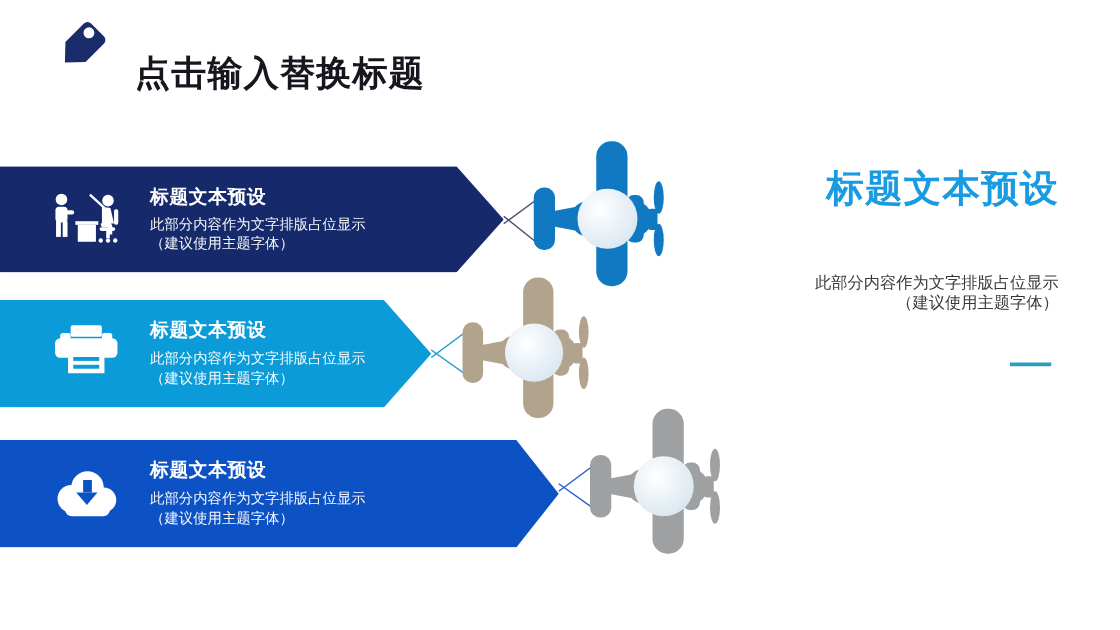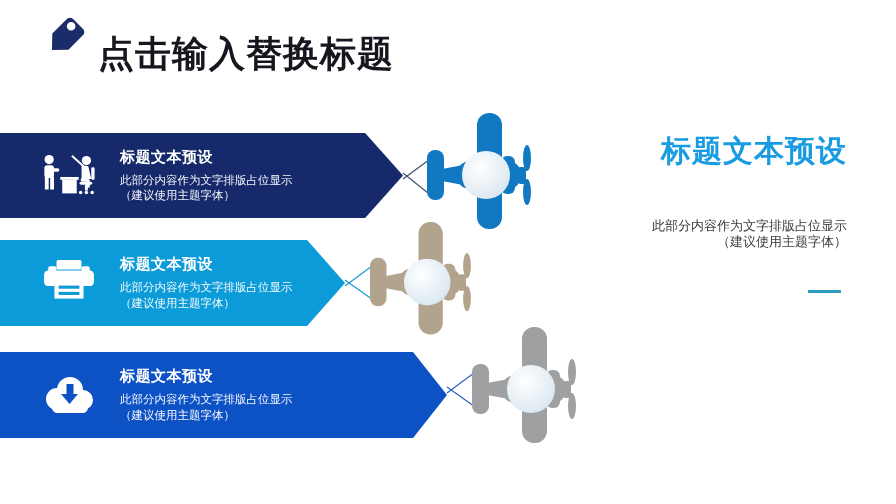--- a/index.html
+++ b/index.html
@@ -3,22 +3,22 @@
 <meta charset="utf-8">
 <style>
   html,body{margin:0;padding:0;background:#ffffff;}
   .slide{
     position:relative;width:896px;height:504px;background:#ffffff;overflow:hidden;
     font-family:"Liberation Sans", sans-serif;
   }
   
   .hdr-tag{position:absolute;left:40px;top:12px;width:50px;height:50px;}
   .hdr-title{
-    position:absolute;left:94px;top:26px;margin:4px;
-    font-size:36px;font-weight:800;letter-spacing:1px;color:#16161e;
+    position:absolute;left:94px;top:26px;margin:14px;
+    font-size:28px;font-weight:800;letter-spacing:1px;color:#16161e;
   }
   
   .banner{
     position:absolute;left:0;display:flex;align-items:center;color:#fff;
     filter:drop-shadow(0 5px 5px rgba(40,110,200,0.22));
   }
   .banner-1{top:133px;width:403px;height:85px;background:#15296b;
     clip-path:polygon(0 0,90.6% 0,100% 50%,90.6% 100%,0 100%);}
   .banner-2{top:240px;width:345px;height:86px;background:#0b9bd8;
     clip-path:polygon(0 0,89% 0,100% 50%,89% 100%,0 100%);}

